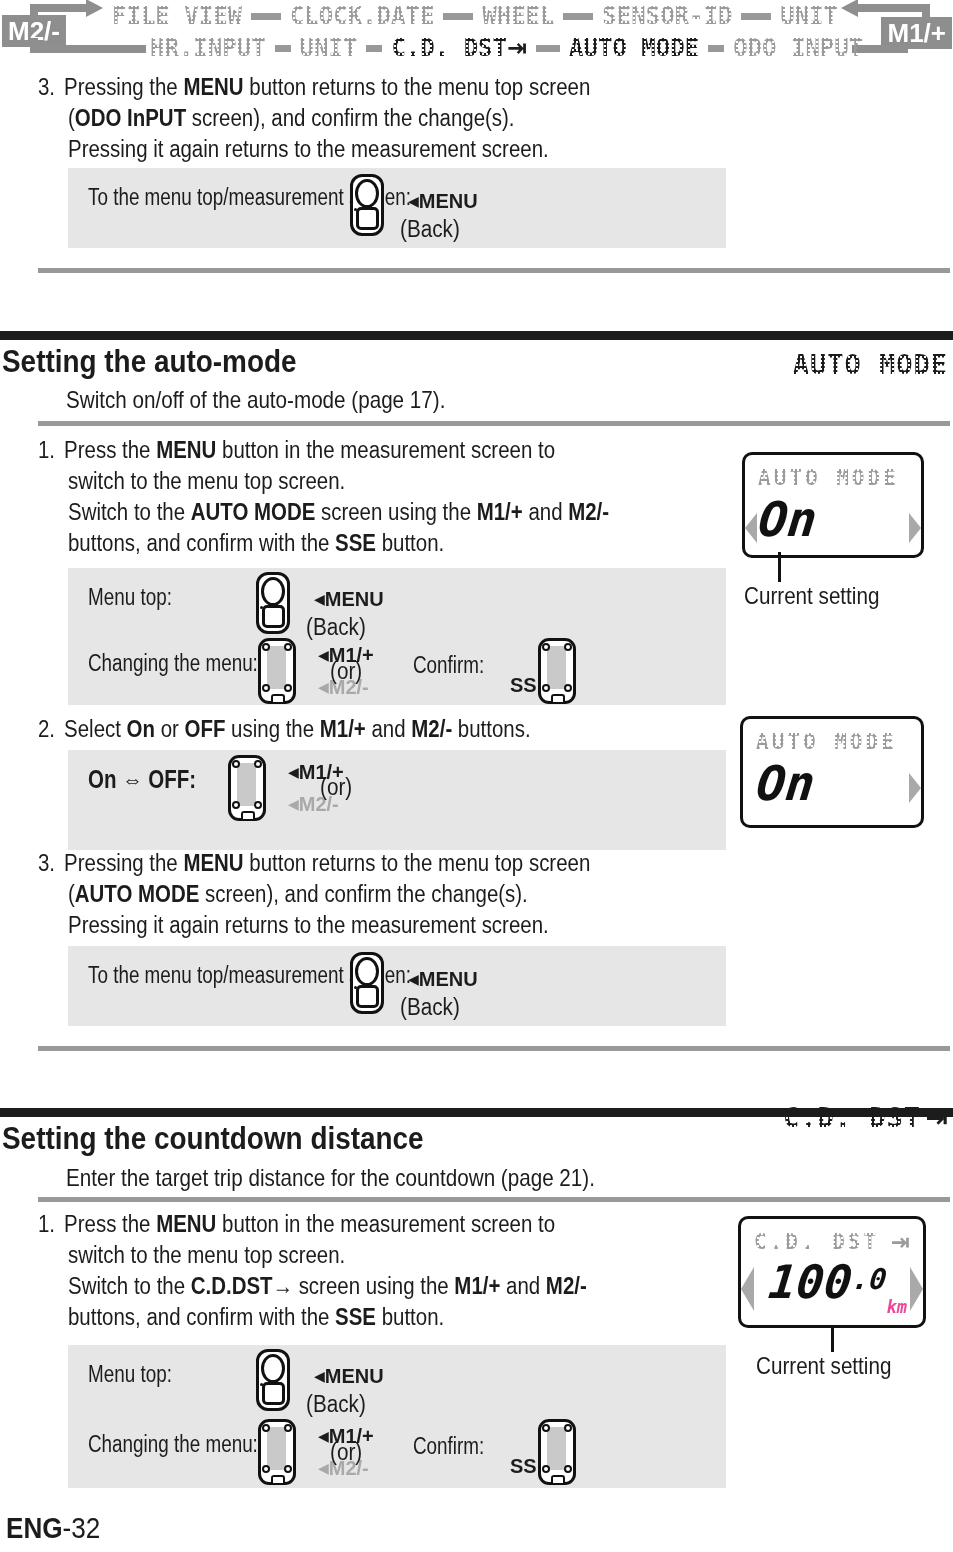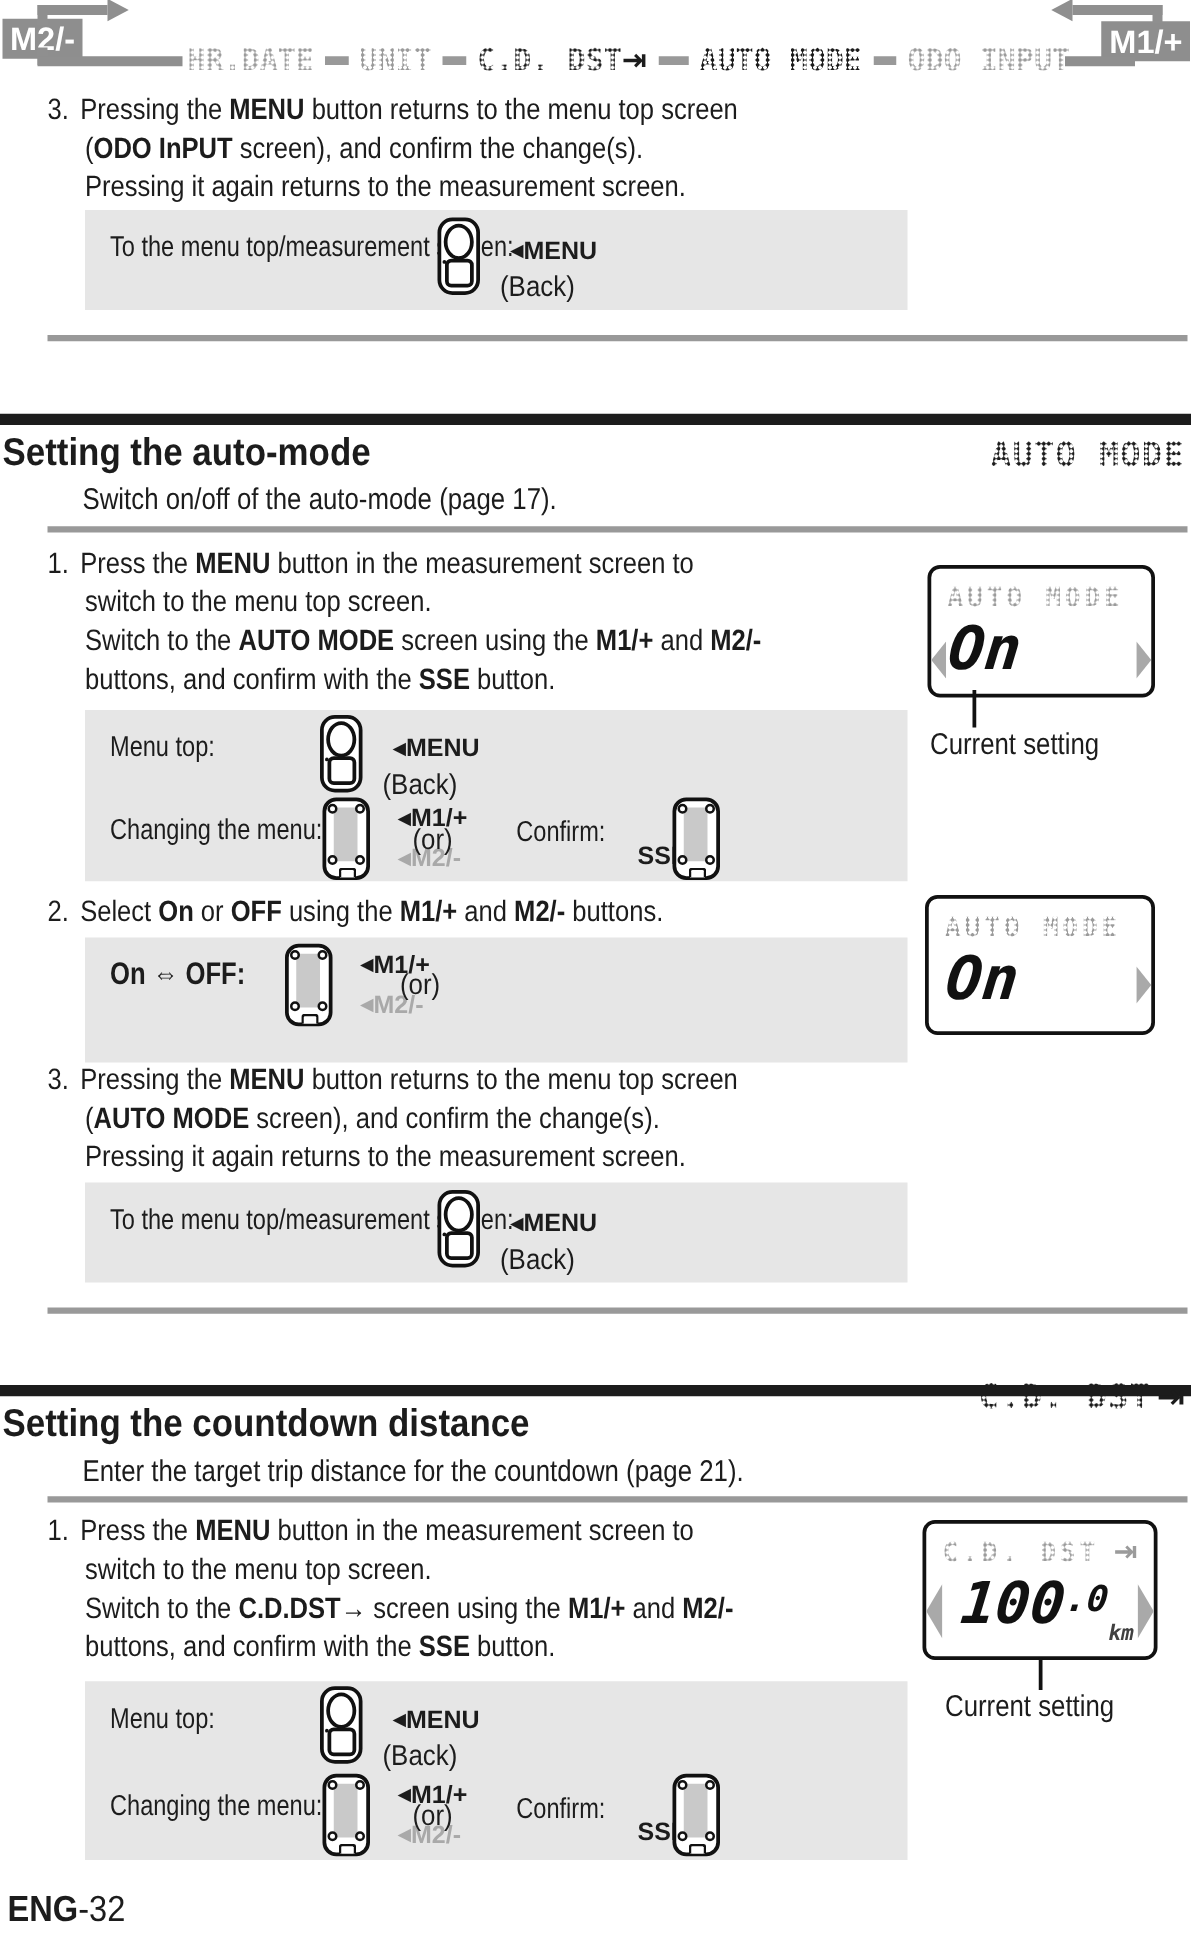--- a/index.html
+++ b/index.html
@@ -68,21 +68,21 @@
   .lcdbox{position:absolute;border:3px solid #111;border-radius:10px;background:#fff;box-sizing:border-box;}
   .lcdtitle{position:absolute;left:13px;top:11px;font-size:21px;letter-spacing:3px;}
   .segval{position:absolute;left:14px;top:36px;font-size:48px;}
   .tab{position:absolute;background:#a9a9a9;}
   .tabL{left:0;clip-path:polygon(100% 0,0 50%,100% 100%);width:12px;height:30px;}
   .tabR{right:0;clip-path:polygon(0 0,100% 50%,0 100%);width:12px;height:30px;}
   .capline{position:absolute;width:3px;background:#111;}
   .cap{position:absolute;font-size:24px;white-space:nowrap;transform:scaleX(0.86);transform-origin:0 0;}
   .dec{font-size:0.62em;vertical-align:0.32em;}
   .unit{position:absolute;right:16px;bottom:8px;font-size:17px;font-weight:bold;font-style:italic;
-        color:#404040;font-family:"DejaVu Sans Mono",monospace;}
+        color:#ec4899;font-family:"DejaVu Sans Mono",monospace;}
   .hlcd{position:absolute;right:5px;text-align:right;white-space:nowrap;}
   .hlcd .lcd{font-size:27px;letter-spacing:1px;}
   .footer{position:absolute;left:6px;top:1512px;font-size:29px;white-space:nowrap;
           transform:scaleX(0.9);transform-origin:0 0;}
 </style>
 </head>
 <body>
 
 <div class="abs" style="left:0;top:0;width:953px;height:60px;">
   <div class="mbadge" style="left:2px;top:15px;">M2/-</div>
@@ -91,23 +91,34 @@
   <div class="gl" style="left:30px;top:4px;width:8px;height:16px;"></div>
   <div class="gl" style="left:30px;top:4px;width:56px;height:8px;"></div>
   <div class="tri-r" style="left:86px;top:-1px;"></div>
   <div class="tri-l" style="left:841px;top:-1px;"></div>
   <div class="gl" style="left:858px;top:4px;width:72px;height:8px;"></div>
   <div class="gl" style="left:922px;top:4px;width:8px;height:15px;"></div>
   <div class="gl" style="left:30px;top:38px;width:8px;height:14px;"></div>
   <div class="gl" style="left:30px;top:45px;width:116px;height:8px;"></div>
   <div class="gl" style="left:852px;top:45px;width:56px;height:8px;"></div>
 
+  <div class="navrow" style="left:112px;top:1px;width:726px;height:30px;">
+    <span class="lcd lcd-gray nitem">FILE VIEW</span>
+    <span class="dash"></span>
+    <span class="lcd lcd-gray nitem">CLOCK.DATE</span>
+    <span class="dash"></span>
+    <span class="lcd lcd-gray nitem">WHEEL</span>
+    <span class="dash"></span>
+    <span class="lcd lcd-gray nitem">SENSOR-ID</span>
+    <span class="dash"></span>
+    <span class="lcd lcd-gray nitem">UNIT</span>
+  </div>
 
   <div class="navrow" style="left:150px;top:33px;width:706px;height:30px;">
-    <span class="lcd lcd-gray nitem">HR.DATE</span>
+    <span class="lcd lcd-gray nitem">HR.INPUT</span>
     <span class="dash"></span>
     <span class="lcd lcd-gray nitem">UNIT</span>
     <span class="dash"></span>
     <span style="white-space:nowrap;">
       <span class="lcd lcd-black nitem">C.D. DST</span><span class="arrow-b nitem">⇥</span>
     </span>
     <span class="dash short"></span>
     <span class="lcd lcd-black nitem">AUTO MODE</span>
     <span class="dash"></span>
     <span class="lcd lcd-gray nitem">ODO INPUT</span>

